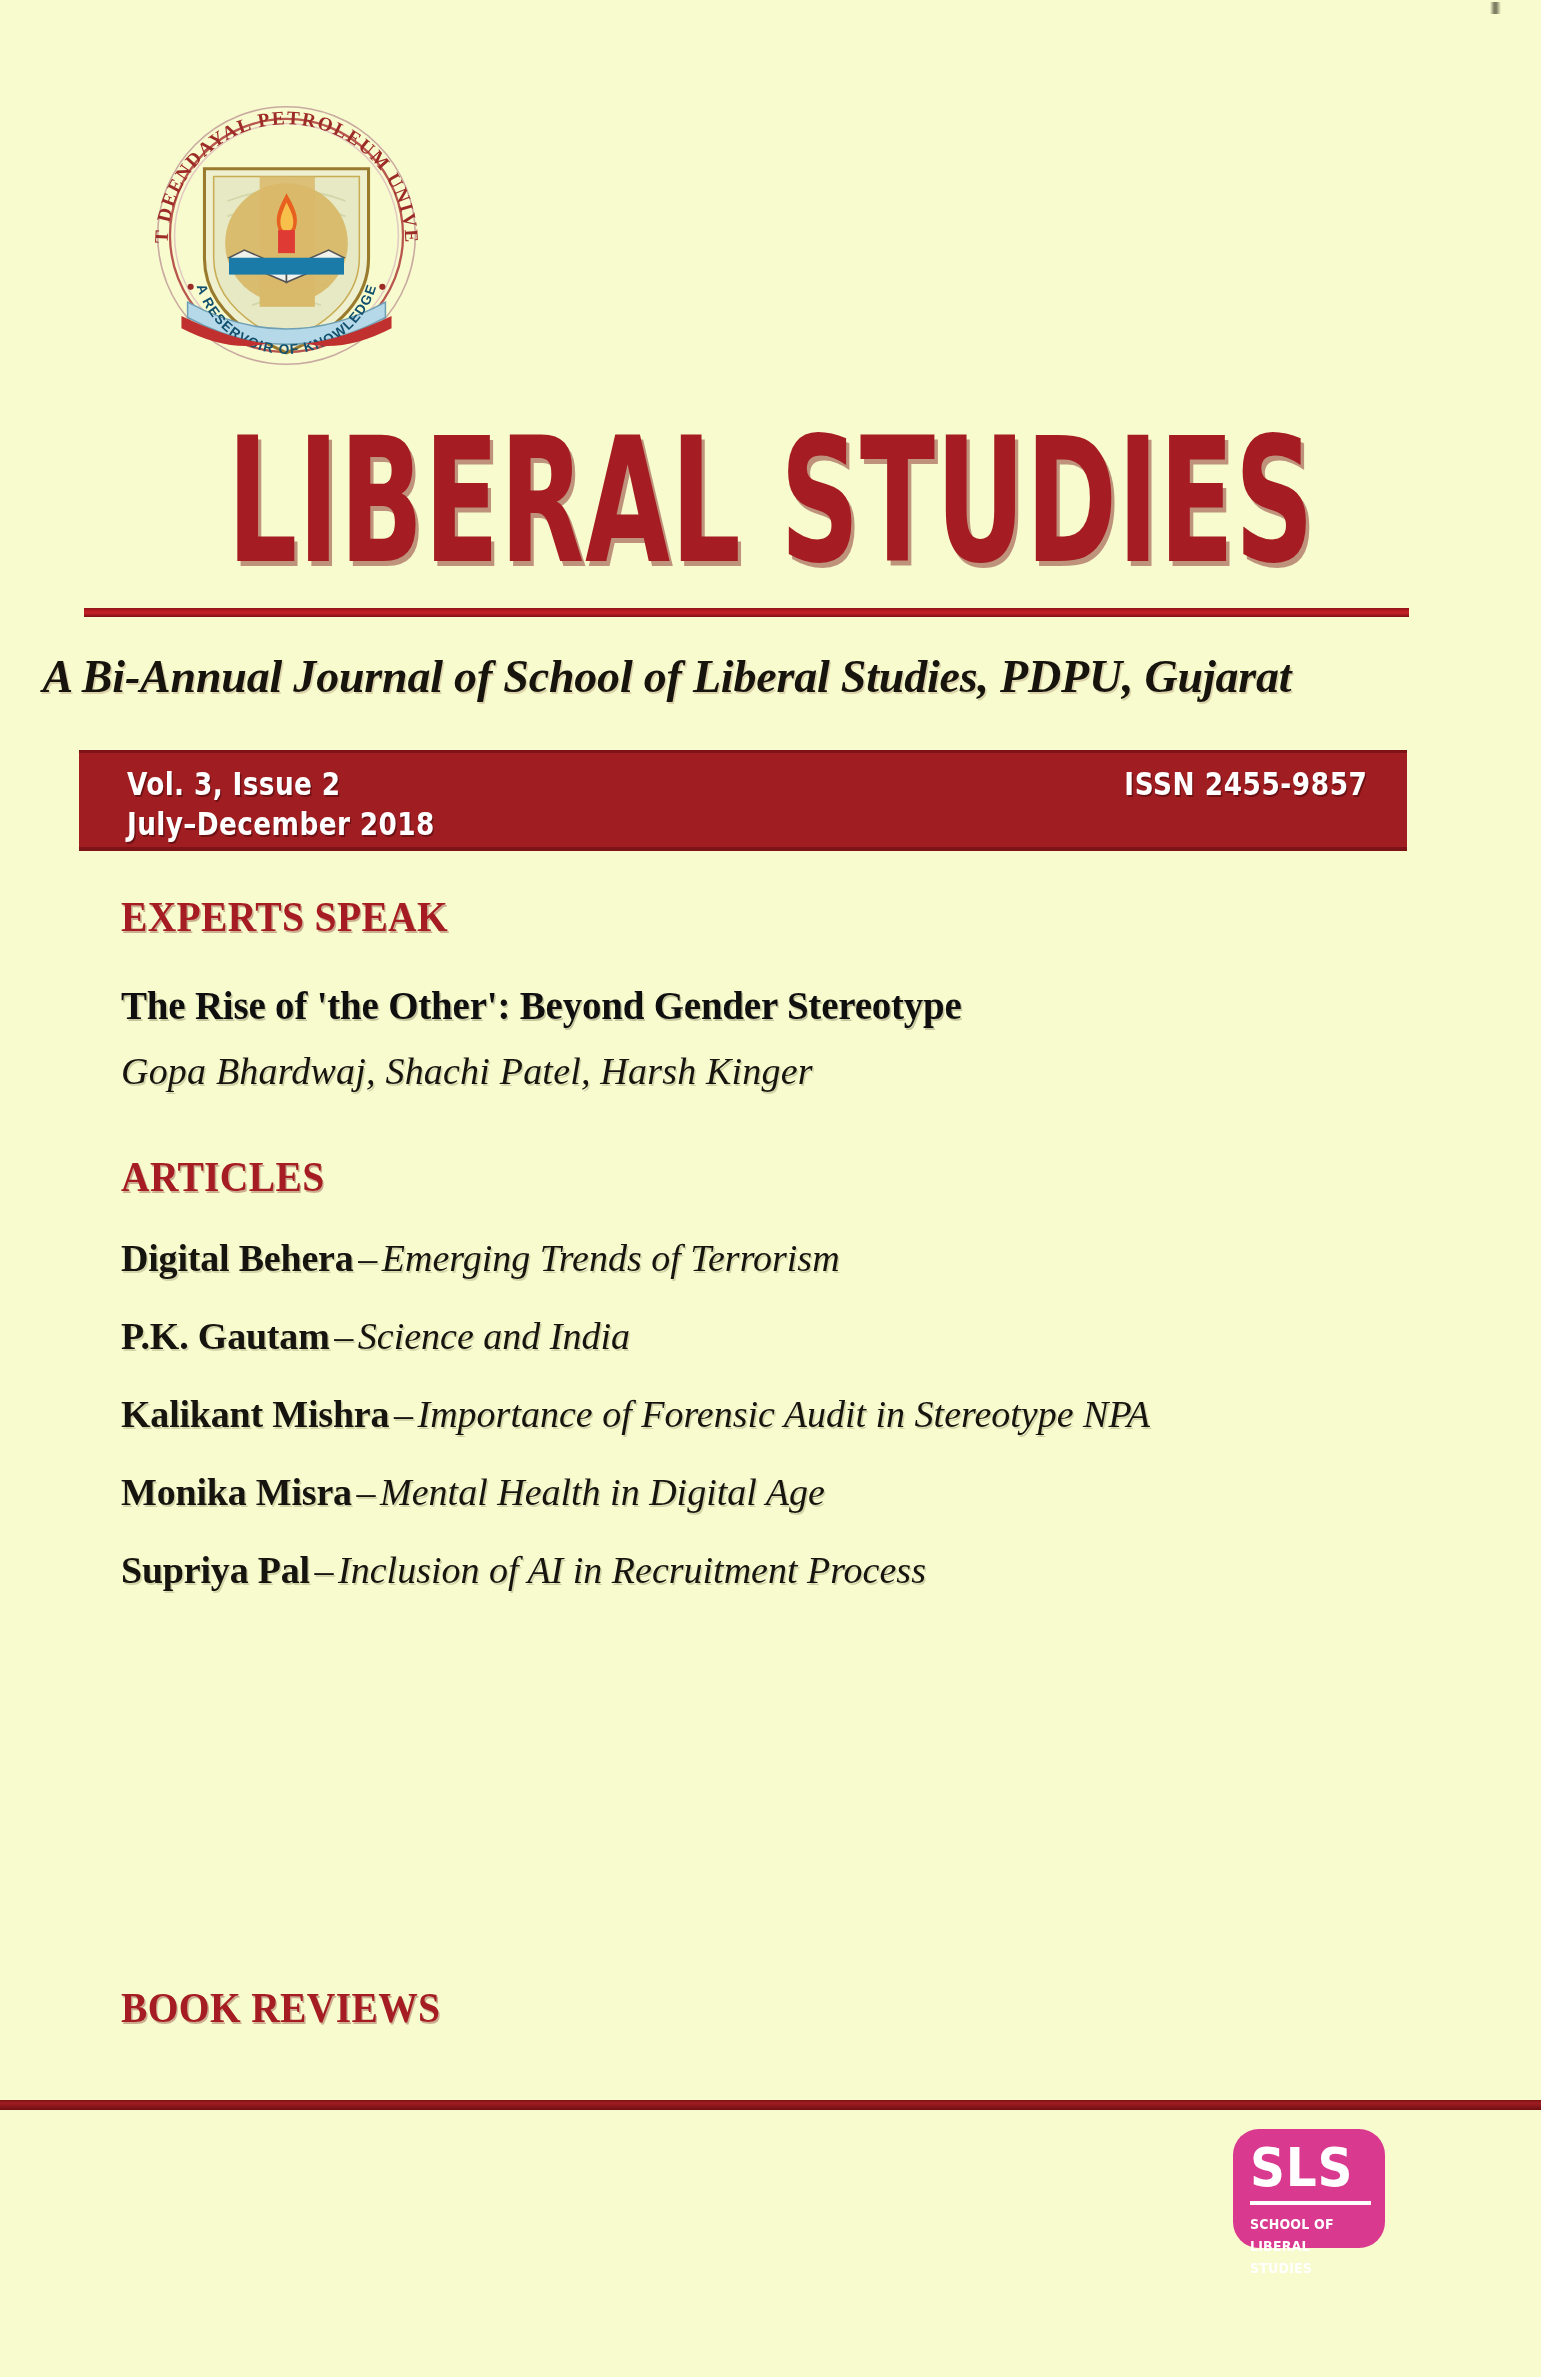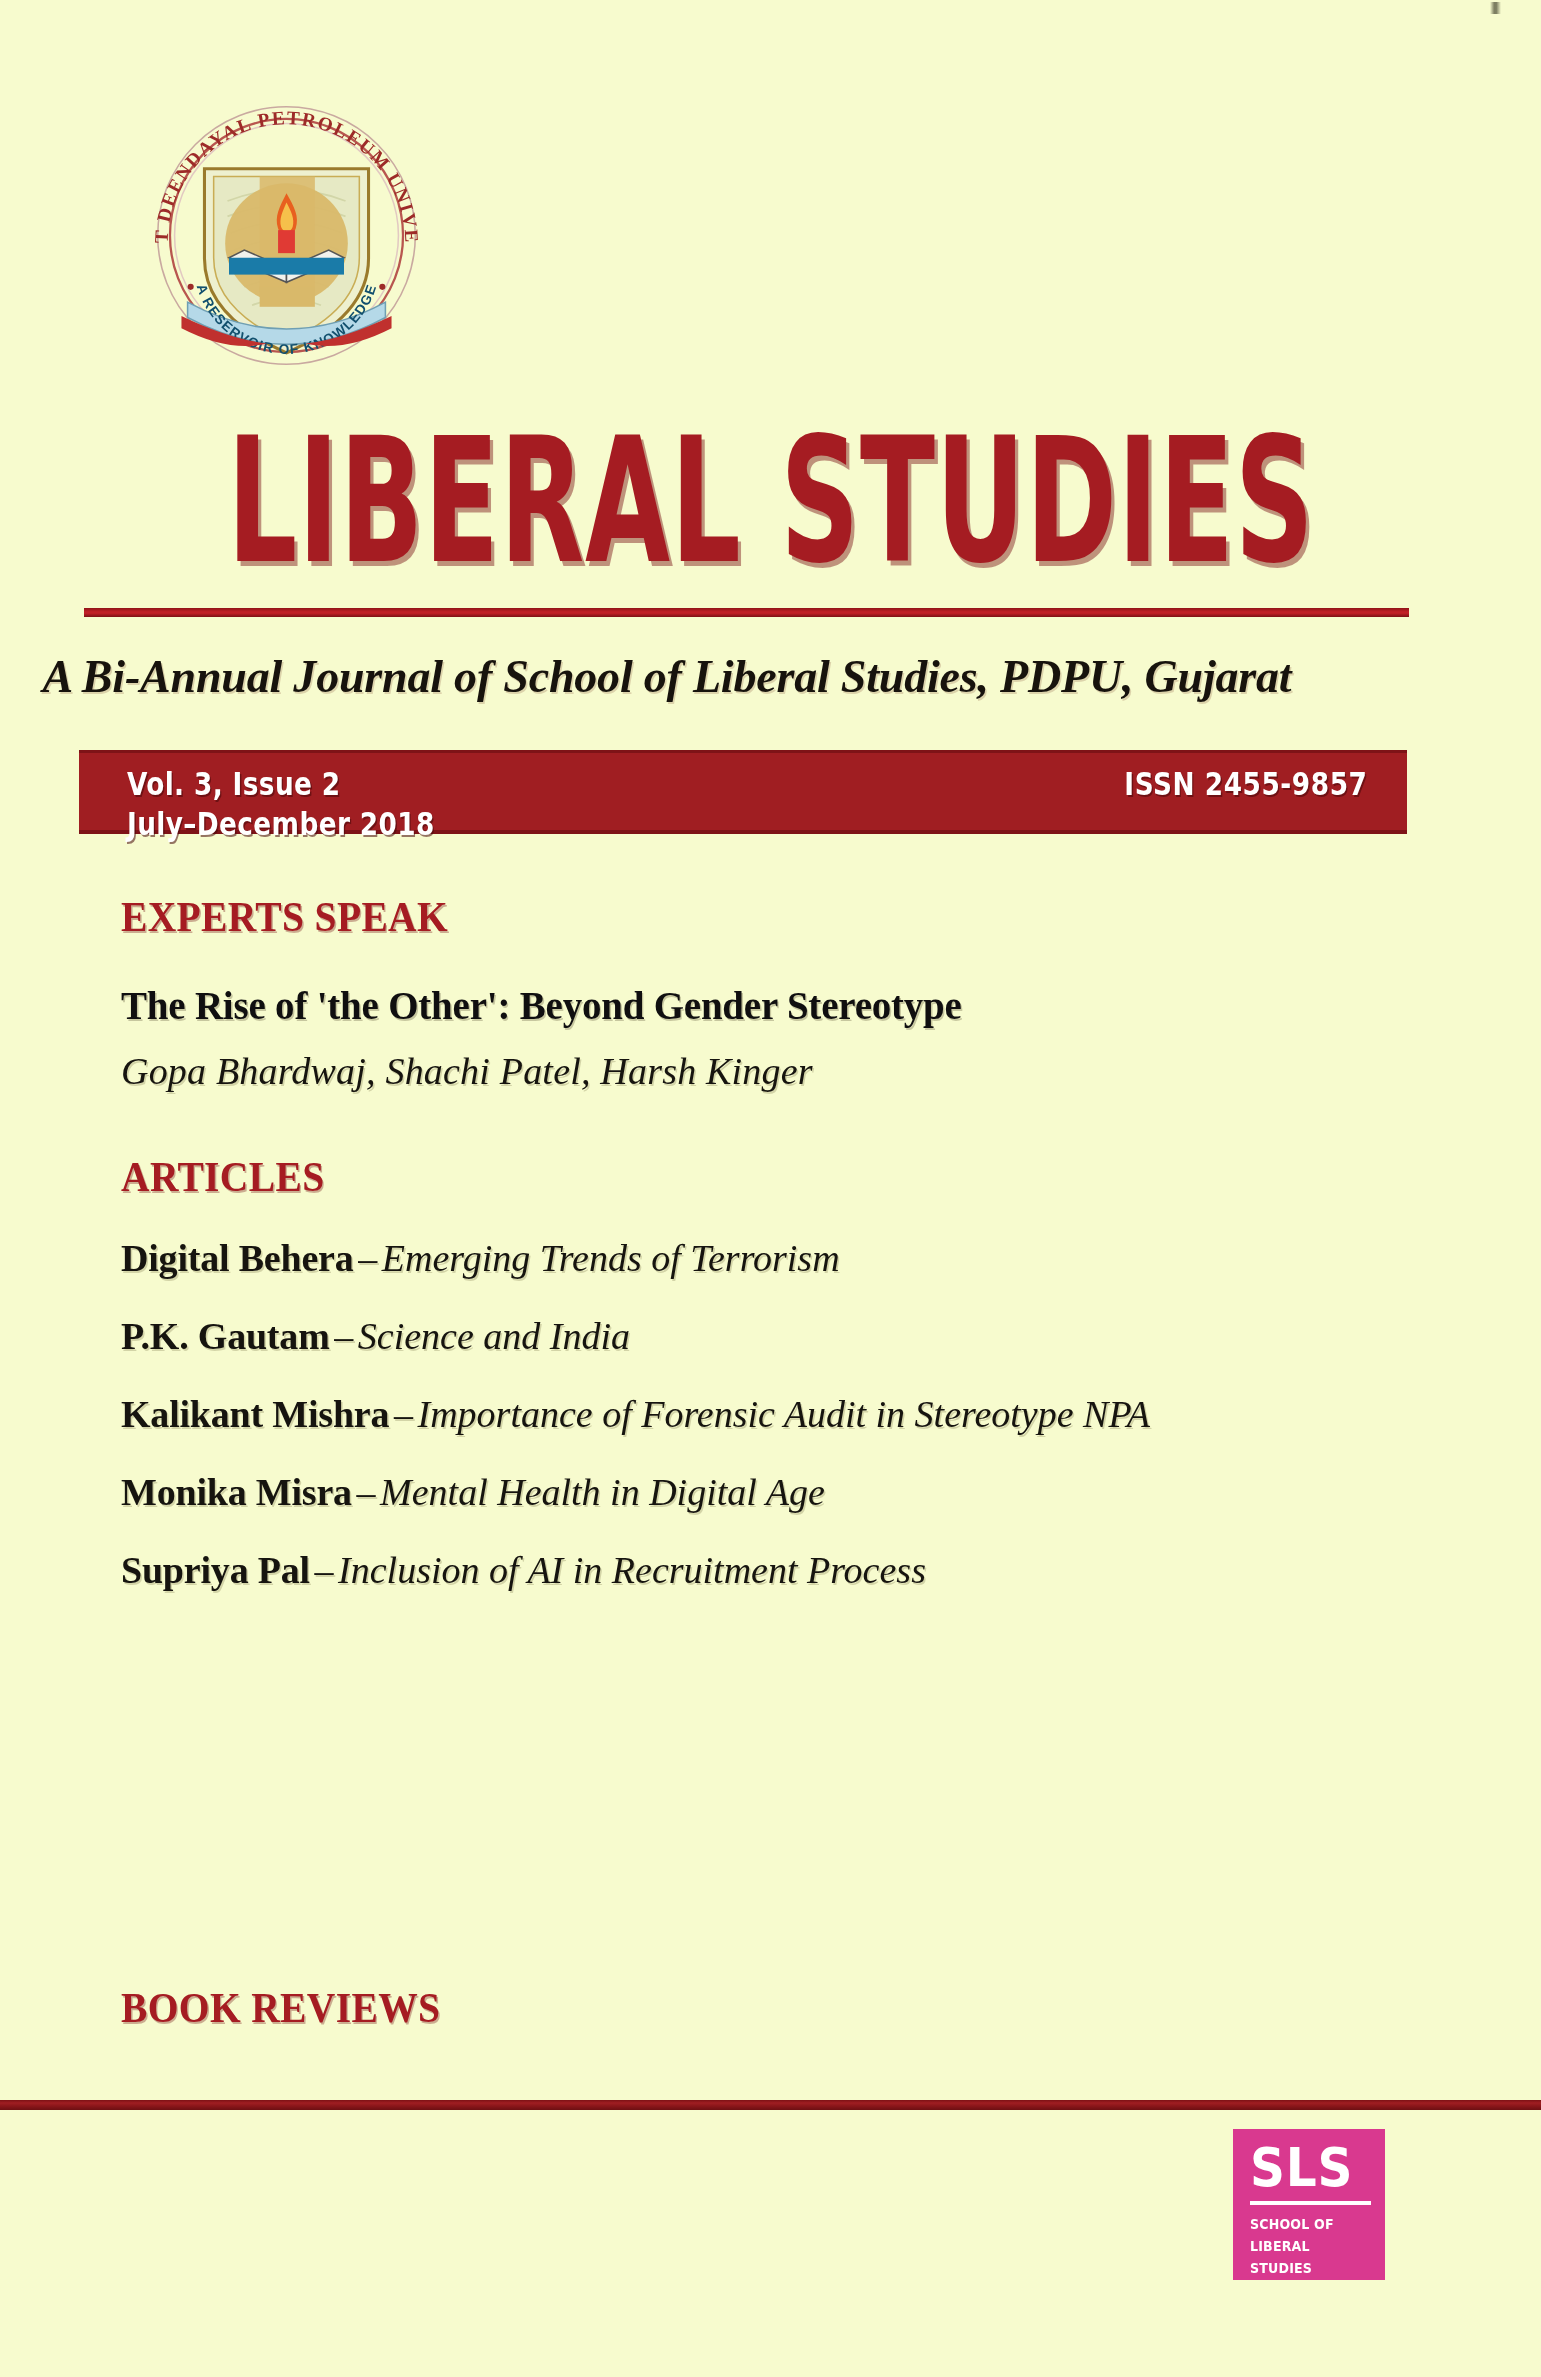--- a/index.html
+++ b/index.html
@@ -81,21 +81,21 @@
     text-shadow: 1.5px 1.5px 0 rgba(160,120,90,.30);
     white-space: nowrap;
   }
 
   
   .issue-banner {
     position: absolute;
     left: 79px;
     top: 750px;
     width: 1328px;
-    height: 84px;
+    height: 101px;
     background: #a01e22;
     border-top: 3.8px solid #7e1317;
     border-bottom: 4.6px solid #7e1317;
     box-sizing: border-box;
   }
   .banner-left {
     position: absolute;
     left: 48px;
     top: 10.8px;
     font-family: "DejaVu Sans Condensed", "Liberation Sans Narrow", "Liberation Sans", sans-serif;
@@ -214,24 +214,25 @@
     height: 10px;
     background: linear-gradient(180deg,#7d1115 0%, #a01e22 30%, #8a161a 60%, #6d0f12 100%);
   }
 
   
   .sls-logo {
     position: absolute;
     left: 1233px;
     top: 2129px;
     width: 152px;
-    height: 151px;
+    height: 119px;
     background: #d9398f;
     box-sizing: border-box;
     padding: 12.3px 0 0 17px;
+    border-radius: 26px;
   }
   .sls-main {
     font-family: "DejaVu Sans Condensed", "Liberation Sans Narrow", "Liberation Sans", sans-serif;
     font-weight: 700;
     font-size: 54px;
     line-height: 54px;
     color: #ffffff;
     letter-spacing: 0.8px;
   }
   .sls-bar {

